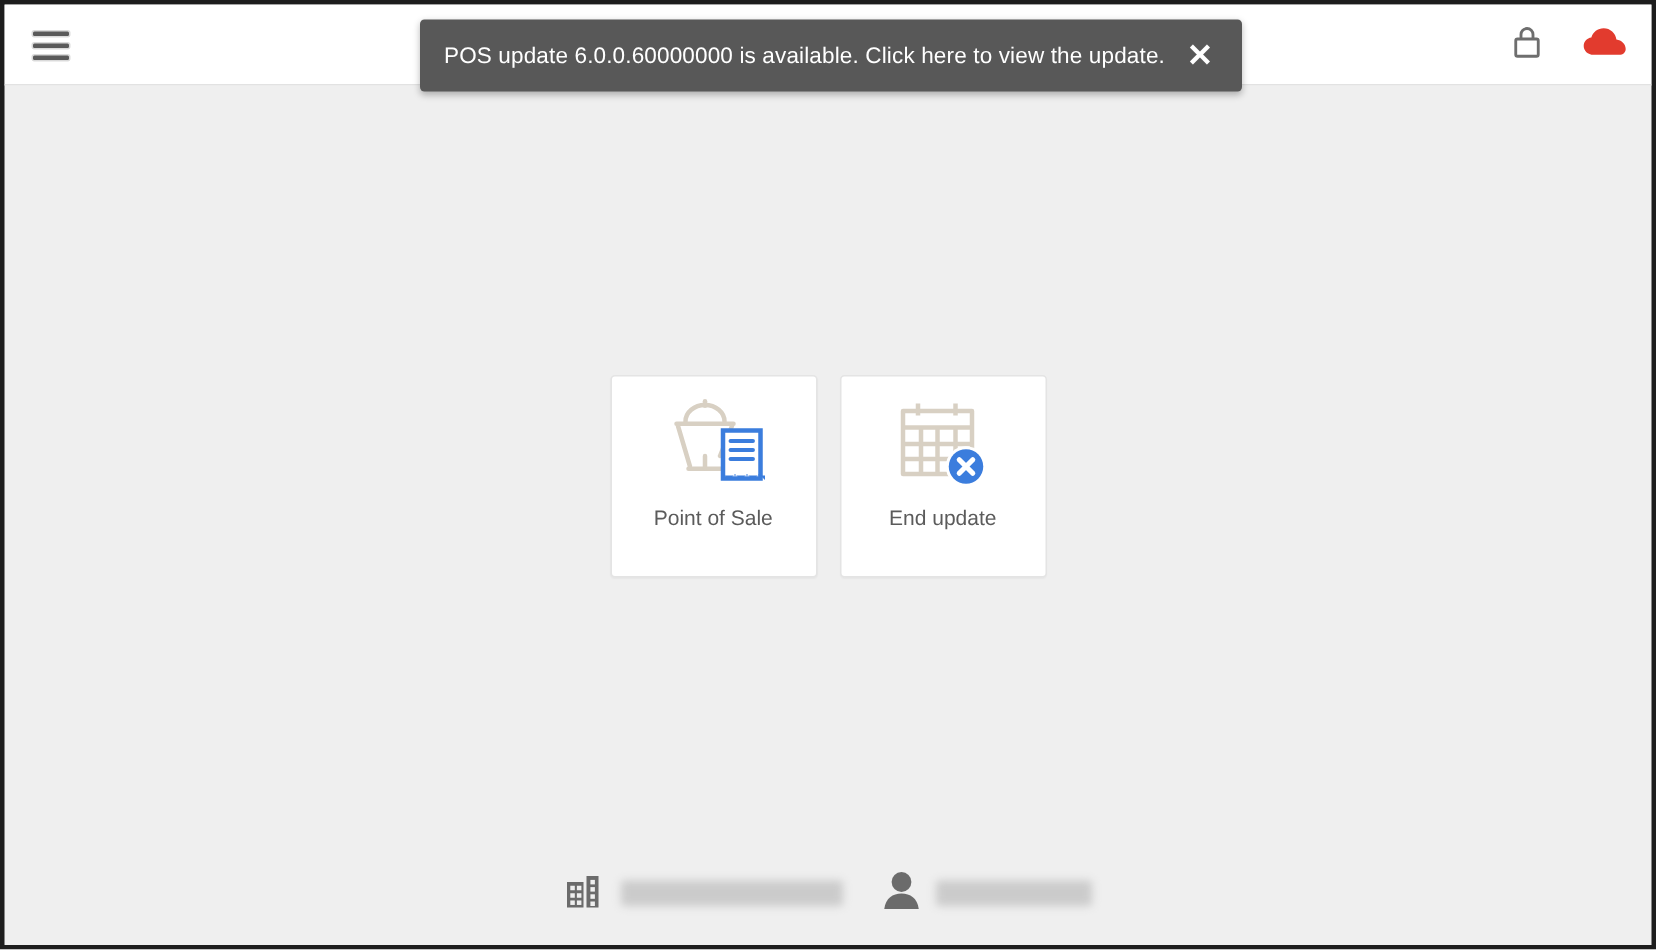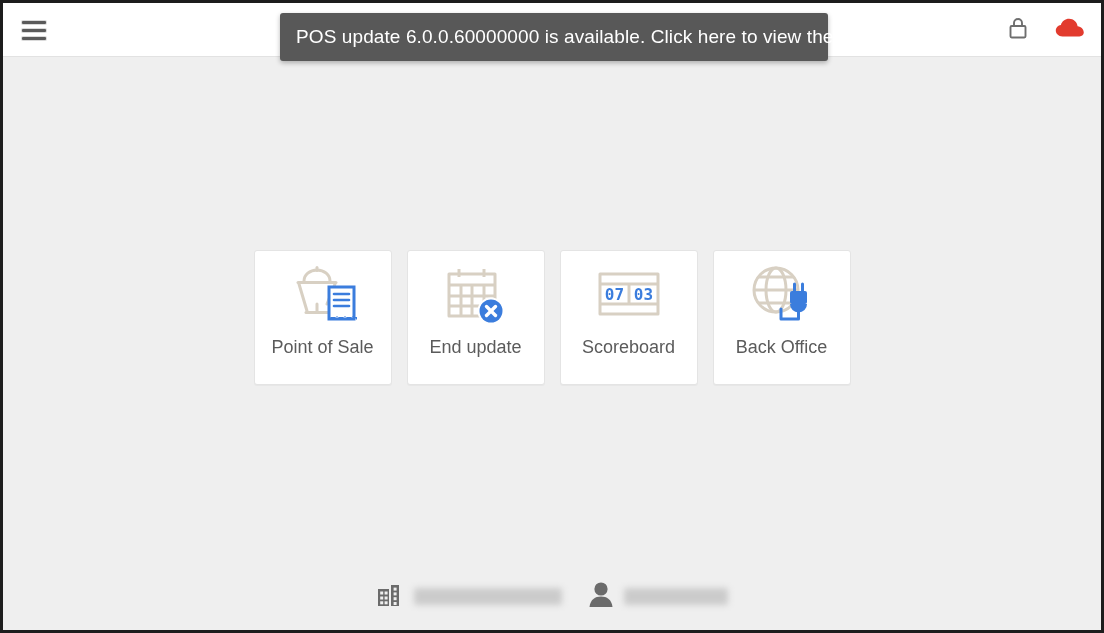--- a/index.html
+++ b/index.html
@@ -84,21 +84,21 @@
     box-shadow: 0 2px 5px rgba(0,0,0,0.28);
     display: flex;
     align-items: center;
     box-sizing: border-box;
     padding: 0 6px 0 16px;
     z-index: 20;
   }
   .snackbar-text {
     flex: 1;
     color: #ffffff;
-    font-size: 19px;
+    font-size: 15px;
     letter-spacing: 0.1px;
     white-space: nowrap;
     cursor: pointer;
   }
   .snackbar-close {
     width: 44px;
     height: 44px;
     display: flex;
     align-items: center;
     justify-content: center;
@@ -136,21 +136,21 @@
   .tile-icon {
     height: 80px;
     width: 100%;
     display: flex;
     align-items: center;
     justify-content: center;
     padding-top: 6px;
     box-sizing: border-box;
   }
   .tile-label {
-    font-size: 18px;
+    font-size: 14px;
     color: #5b5b5b;
     text-align: center;
     line-height: 1.2;
     padding: 0 4px;
     margin-top: 6px;
   }
 
   
   .footer {
     position: absolute;
@@ -259,59 +259,21 @@
             <g stroke="#ffffff" stroke-width="3.4" stroke-linecap="round">
               <line x1="47.5" y1="47.5" x2="56.5" y2="56.5"></line>
               <line x1="56.5" y1="47.5" x2="47.5" y2="56.5"></line>
             </g>
           </g>
         </svg>
       </div>
       <div class="tile-label">End update</div>
     </div>
 
-    <div class="tile">
-      <div class="tile-icon">
-        <svg width="74" height="70" viewBox="0 0 74 70">
-          <g fill="none" stroke="#d8d0c3" stroke-width="3" stroke-linejoin="round">
-            <rect x="8" y="15" width="58" height="40"></rect>
-            <line x1="8" y1="25" x2="66" y2="25"></line>
-            <line x1="8" y1="45" x2="66" y2="45"></line>
-            <line x1="37" y1="25" x2="37" y2="45"></line>
-          </g>
-          <text x="22.5" y="41" text-anchor="middle" font-family="'DejaVu Sans Mono', monospace" font-size="16" font-weight="bold" fill="#3b7ddd">07</text>
-          <text x="51.5" y="41" text-anchor="middle" font-family="'DejaVu Sans Mono', monospace" font-size="16" font-weight="bold" fill="#3b7ddd">03</text>
-        </svg>
-      </div>
-      <div class="tile-label">Scoreboard</div>
-    </div>
-
-    <div class="tile">
-      <div class="tile-icon">
-        <svg width="74" height="70" viewBox="0 0 74 70">
-          <g fill="none" stroke="#d8d0c3" stroke-width="3" stroke-linejoin="round">
-            <circle cx="31" cy="31" r="22"></circle>
-            <ellipse cx="31" cy="31" rx="10" ry="22"></ellipse>
-            <line x1="9" y1="31" x2="53" y2="31"></line>
-            <path d="M13 18 H49"></path>
-            <path d="M13 44 H49"></path>
-          </g>
-          <g>
-            <rect x="45" y="32" width="17" height="13" rx="2" fill="#3b7ddd"></rect>
-            <path d="M45 45 a8.5 8.5 0 0 0 17 0 Z" fill="#3b7ddd"></path>
-            <g stroke="#3b7ddd" stroke-width="3" stroke-linecap="round">
-              <line x1="49.5" y1="25" x2="49.5" y2="32"></line>
-              <line x1="57.5" y1="25" x2="57.5" y2="32"></line>
-            </g>
-            <path d="M53.5 53 V60 H36 V50" fill="none" stroke="#3b7ddd" stroke-width="3" stroke-linecap="round" stroke-linejoin="round"></path>
-          </g>
-        </svg>
-      </div>
-      <div class="tile-label">Back Office</div>
-    </div>
+
 
   </div>
 
   <div class="footer">
 
     <div class="footer-group">
       <span>
         <svg width="28" height="28" viewBox="0 0 28 28">
           <g fill="#6b6b6b">
             <path d="M2 9 h11 v17 H2 Z"></path>

